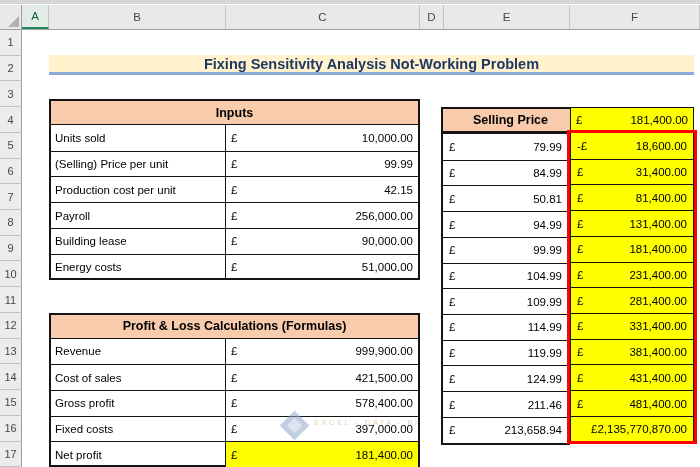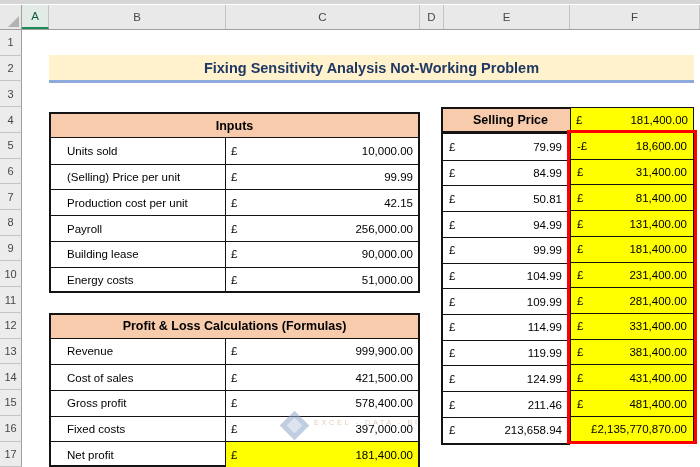--- a/index.html
+++ b/index.html
@@ -11,31 +11,31 @@
   .corner{width:22px;height:100%;box-sizing:border-box;border-right:1px solid #9f9f9f;background:#e9e9e9;position:relative;}
   .corner .tri{position:absolute;right:2px;bottom:2px;width:0;height:0;border-style:solid;
                border-width:0 0 11px 11px;border-color:transparent transparent #b2b2b2 transparent;}
   .colcell{height:100%;box-sizing:border-box;display:flex;align-items:center;justify-content:center;
            font-size:11.5px;color:#474747;border-right:1px solid #c4c4c4;}
   .colcell.active{border-bottom:2px solid var(--excel-green);color:#0e5c38;background:#e3ebe6;}
   .rowhdr{position:absolute;left:0;top:30px;width:22px;}
   .rowcell{width:100%;height:25.73px;box-sizing:border-box;display:flex;align-items:center;justify-content:center;
            font-size:11px;color:#474747;background:#ececec;border-bottom:1px solid #c4c4c4;border-right:1px solid #9f9f9f;}
   
-  .title-bar{position:absolute;left:49px;top:55px;width:645px;height:28px;box-sizing:border-box;
+  .title-bar{position:absolute;left:49px;top:55px;width:645px;height:20px;box-sizing:border-box;
              background:var(--title-bg);border-bottom:3px solid var(--title-underline);
              display:flex;align-items:center;justify-content:center;
              font-weight:bold;font-size:14.5px;color:var(--title-text);}
   
   .table{position:absolute;box-sizing:border-box;border:2px solid #141414;background:#fff;}
   .thead{height:24px;box-sizing:border-box;background:var(--table-header-bg);border-bottom:1px solid #141414;
          display:flex;align-items:center;justify-content:center;font-weight:bold;font-size:12.5px;}
   .rows .trow{height:25.73px;box-sizing:border-box;display:flex;}
   .rows .trow + .trow{border-top:1px solid #141414;}
-  .lbl{width:175px;box-sizing:border-box;padding-left:16px;display:flex;align-items:center;font-size:11.5px;border-right:1px solid #141414;}
+  .lbl{width:175px;box-sizing:border-box;padding-left:4px;display:flex;align-items:center;font-size:11.5px;border-right:1px solid #141414;}
   .valcell{flex:1;display:flex;align-items:center;justify-content:space-between;padding:0 5px;font-size:11.5px;}
   .valcell.hl{background:var(--highlight-yellow);}
   
   .sens-head{position:absolute;left:441px;top:106.5px;width:139px;height:26px;box-sizing:border-box;
              border:2px solid #141414;background:var(--table-header-bg);display:flex;align-items:center;justify-content:center;
              font-weight:bold;font-size:12.5px;}
   .out-cell{position:absolute;left:570px;top:106.5px;width:124px;height:26px;box-sizing:border-box;
             border:1px solid #141414;background:var(--highlight-yellow);
             display:flex;align-items:center;justify-content:space-between;padding:0 5px;font-size:11.5px;}
   .sens-e{position:absolute;left:441px;top:132px;width:129px;box-sizing:border-box;border:2px solid #141414;background:#fff;}
@@ -88,21 +88,21 @@
       <div class="rowcell">12</div>
       <div class="rowcell">13</div>
       <div class="rowcell">14</div>
       <div class="rowcell">15</div>
       <div class="rowcell">16</div>
       <div class="rowcell">17</div>
     </div>
 
   <div class="title-bar">Fixing Sensitivity Analysis Not-Working Problem</div>
 
-  <div class="table" style="left:49px;top:112px;width:371px;height:181px;">
+  <div class="table" style="left:49px;top:99px;width:371px;height:181px;">
     <div class="thead">Inputs</div>
     <div class="rows" id="inputs-rows">
         <div class="trow">
           <div class="lbl">Units sold</div>
           <div class="valcell">
             <span class="cur">£</span>
             <span class="num">10,000.00</span>
           </div>
         </div>
         <div class="trow">

